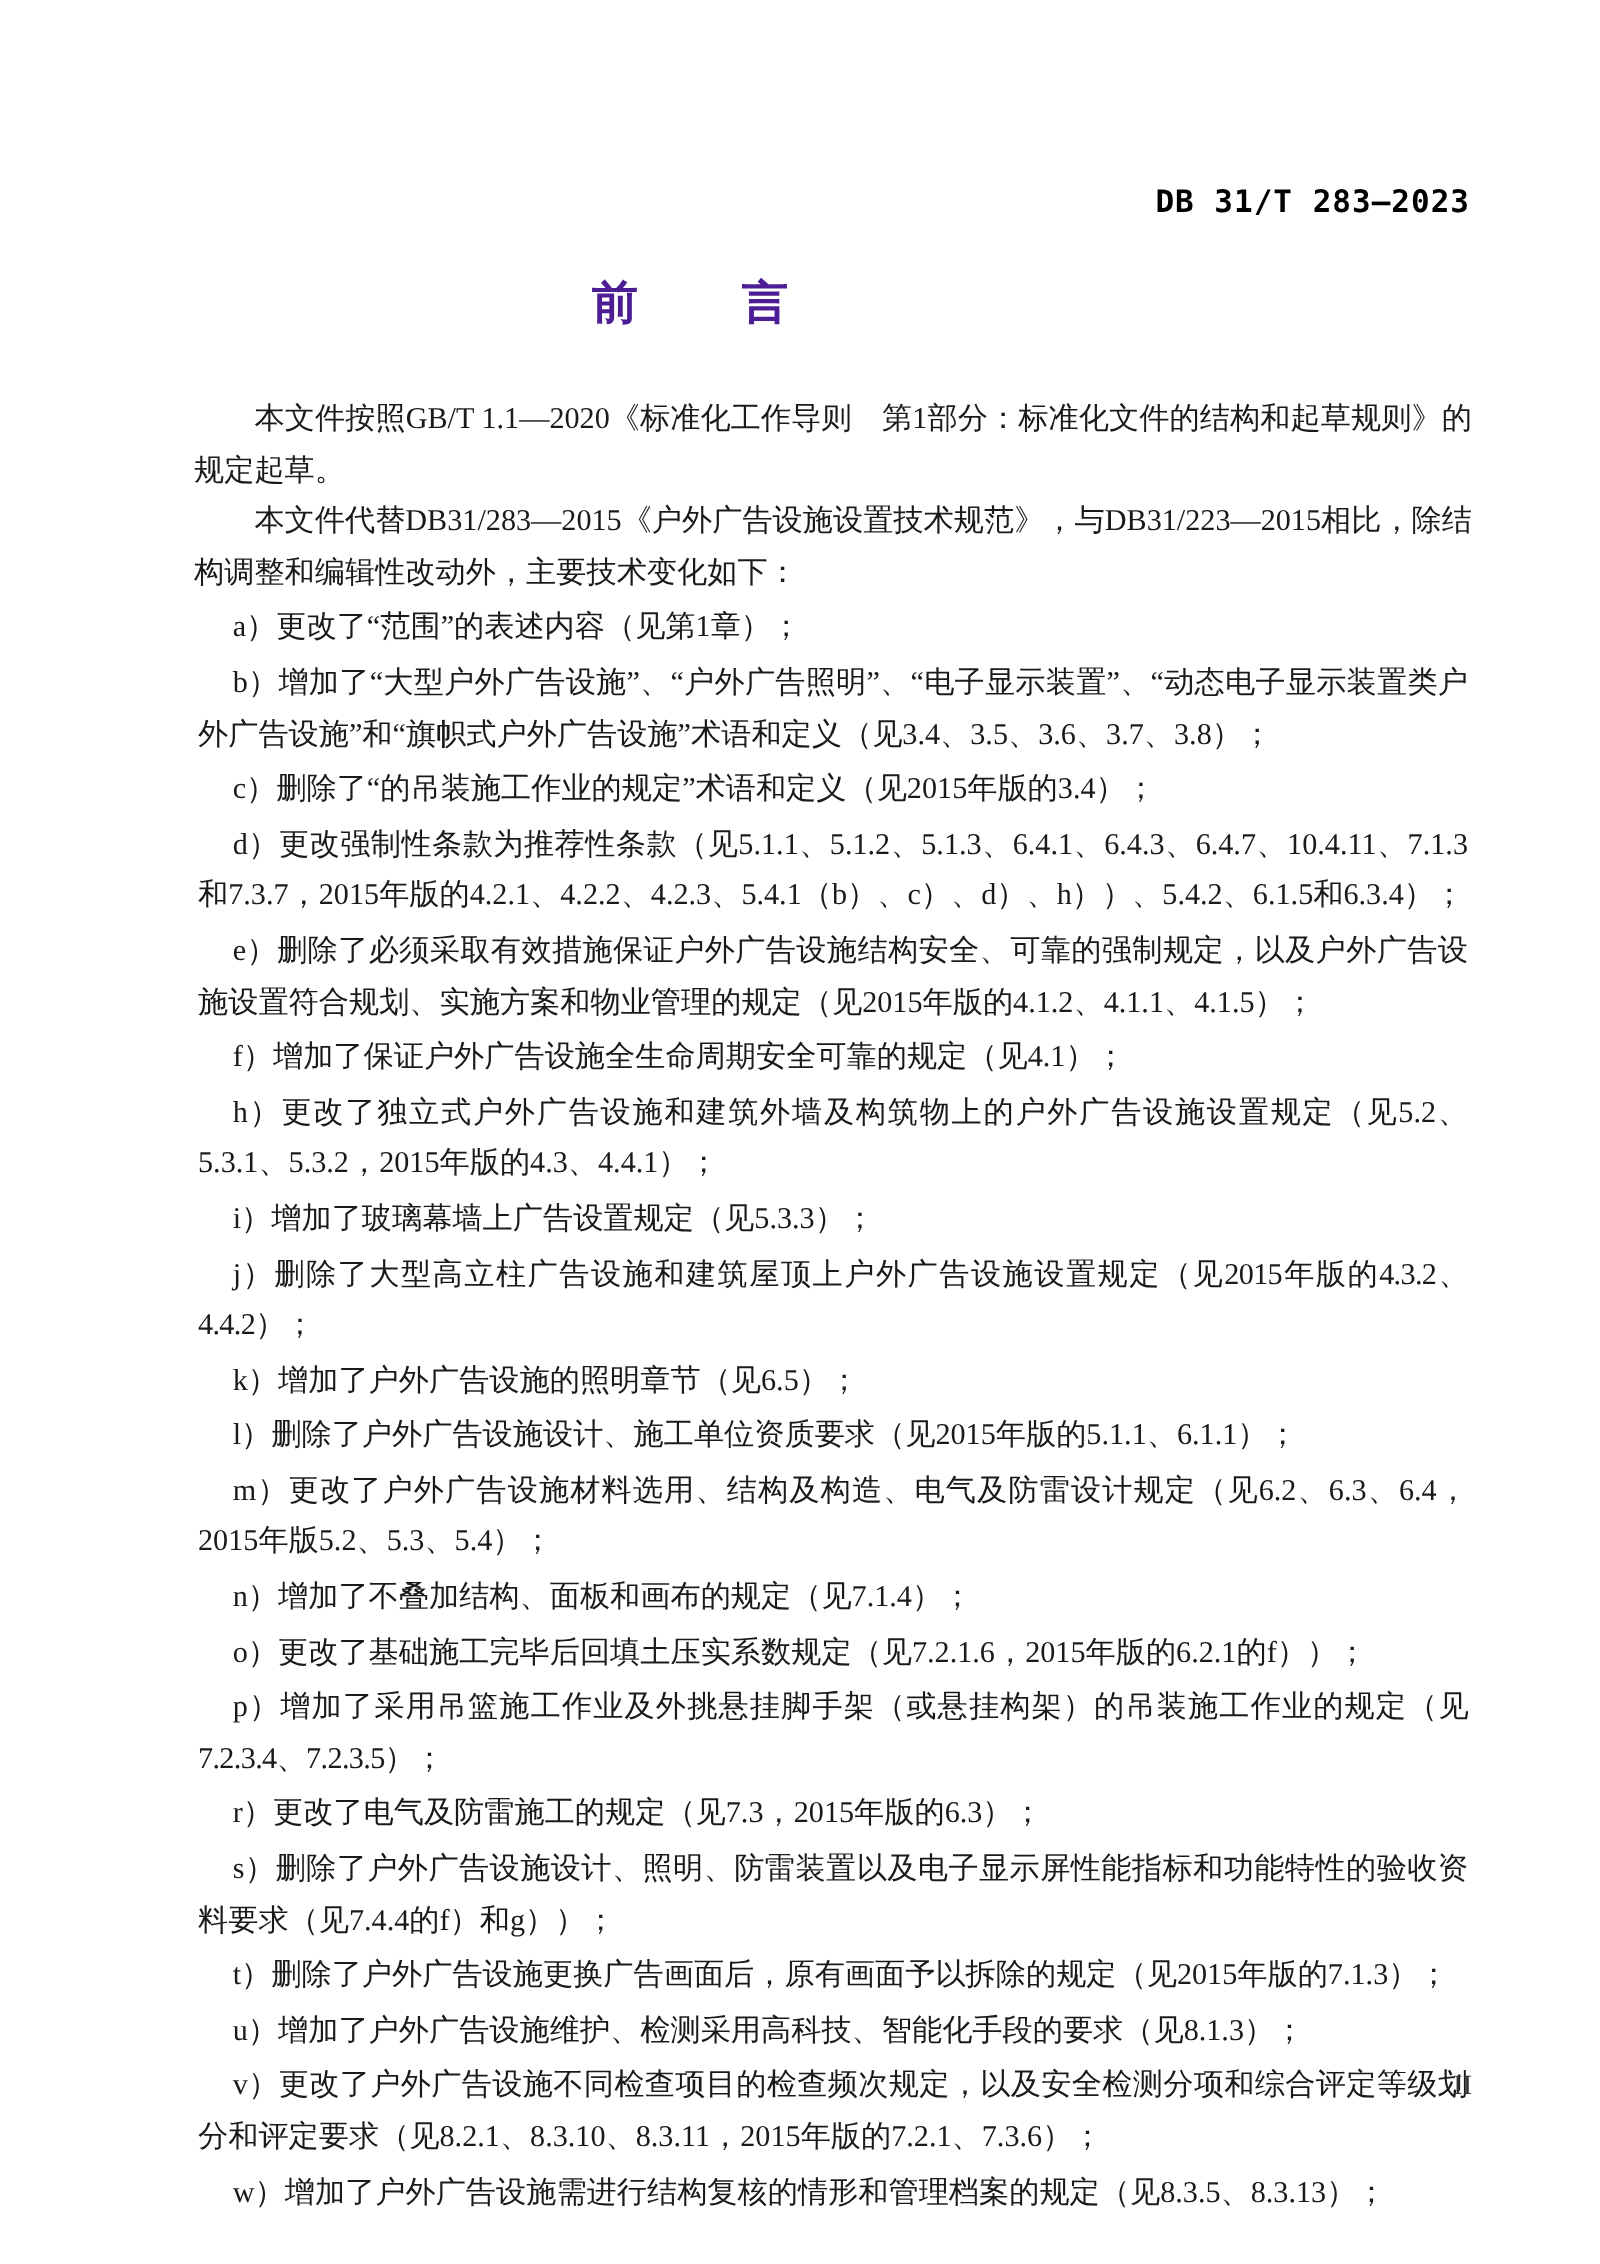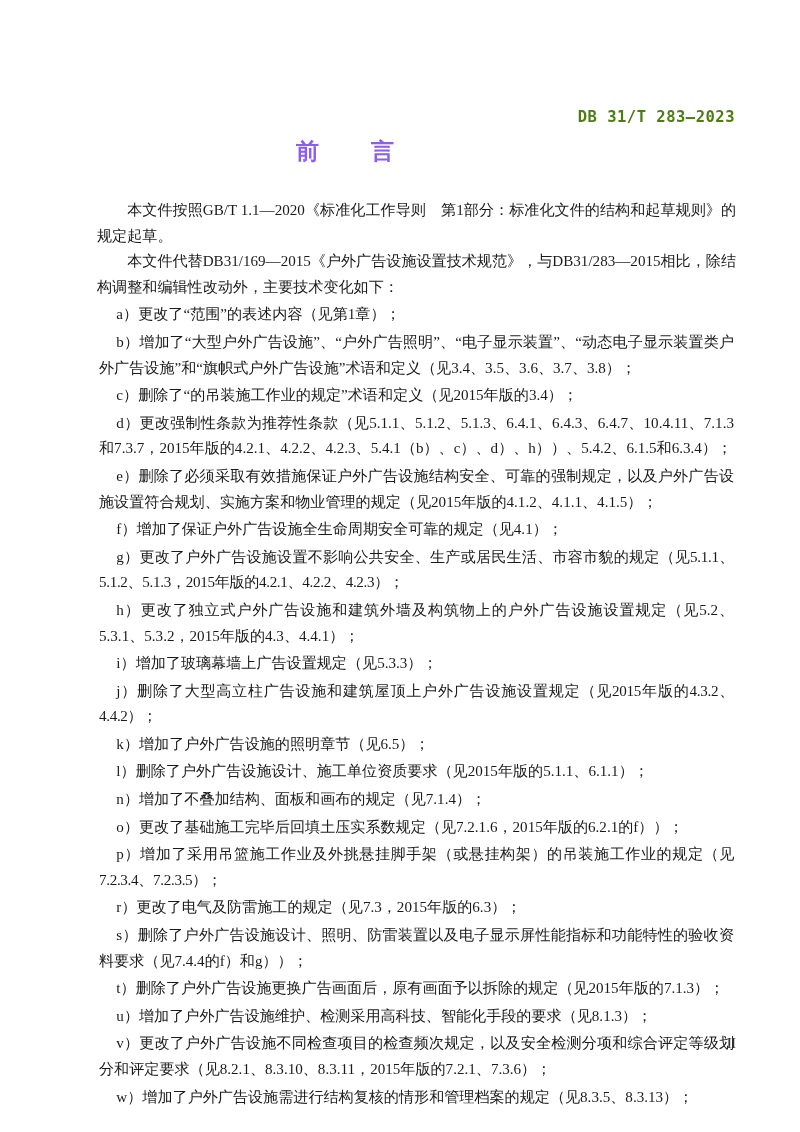--- a/index.html
+++ b/index.html
@@ -25,37 +25,36 @@
   .header {
     position: absolute;
     top: 92px;
     left: 97px;
     right: 65px;
     text-align: right;
     font-family: "DejaVu Sans Mono", "Liberation Mono", monospace;
     font-size: 15.5px;
     font-weight: bold;
     letter-spacing: 0.5px;
-    color: #4d7c0f;
+    color: #000000;
     white-space: pre;
-    margin-top: 16px;
   }
 
   
   .doc-title {
     position: absolute;
     top: 136px;
     left: 0;
     width: 692px;
     text-align: center;
     font-family: "DejaVu Sans", "Liberation Sans", sans-serif;
     font-size: 23px;
     font-weight: bold;
     letter-spacing: 2px;
-    color: #8b5cf6;
+    color: #4c1d95;
     white-space: pre;
   }
 
   
   .body-block {
     position: absolute;
     top: 198px;
     left: 97px;
     width: 639px;
     font-size: 15.1px;
@@ -102,34 +101,34 @@
 <div class="page">
 
   <div class="header">DB 31/T 283—2023</div>
 
   <div class="doc-title">前　　言</div>
 
   <div class="body-block">
 
     <p class="para">本文件按照GB/T 1.1—2020《标准化工作导则　第1部分：标准化文件的结构和起草规则》的规定起草。</p>
 
-    <p class="para">本文件代替DB31/169—2015《户外广告设施设置技术规范》，与DB31/283—2015相比，除结构调整和编辑性改动外，主要技术变化如下：</p>
+    <p class="para">本文件代替DB31/283—2015《户外广告设施设置技术规范》，与DB31/223—2015相比，除结构调整和编辑性改动外，主要技术变化如下：</p>
 
     <p class="item">a）更改了“范围”的表述内容（见第1章）；</p>
     <p class="item">b）增加了“大型户外广告设施”、“户外广告照明”、“电子显示装置”、“动态电子显示装置类户外广告设施”和“旗帜式户外广告设施”术语和定义（见3.4、3.5、3.6、3.7、3.8）；</p>
     <p class="item">c）删除了“的吊装施工作业的规定”术语和定义（见2015年版的3.4）；</p>
     <p class="item">d）更改强制性条款为推荐性条款（见5.1.1、5.1.2、5.1.3、6.4.1、6.4.3、6.4.7、10.4.11、7.1.3和7.3.7，2015年版的4.2.1、4.2.2、4.2.3、5.4.1（b）、c）、d）、h））、5.4.2、6.1.5和6.3.4）；</p>
     <p class="item">e）删除了必须采取有效措施保证户外广告设施结构安全、可靠的强制规定，以及户外广告设施设置符合规划、实施方案和物业管理的规定（见2015年版的4.1.2、4.1.1、4.1.5）；</p>
     <p class="item">f）增加了保证户外广告设施全生命周期安全可靠的规定（见4.1）；</p>
-    <p class="item tight">g）更改了户外广告设施设置不影响公共安全、生产或居民生活、市容市貌的规定（见5.1.1、5.1.2、5.1.3，2015年版的4.2.1、4.2.2、4.2.3）；</p>
     <p class="item">h）更改了独立式户外广告设施和建筑外墙及构筑物上的户外广告设施设置规定（见5.2、5.3.1、5.3.2，2015年版的4.3、4.4.1）；</p>
     <p class="item">i）增加了玻璃幕墙上广告设置规定（见5.3.3）；</p>
     <p class="item tight">j）删除了大型高立柱广告设施和建筑屋顶上户外广告设施设置规定（见2015年版的4.3.2、4.4.2）；</p>
     <p class="item">k）增加了户外广告设施的照明章节（见6.5）；</p>
     <p class="item">l）删除了户外广告设施设计、施工单位资质要求（见2015年版的5.1.1、6.1.1）；</p>
+    <p class="item">m）更改了户外广告设施材料选用、结构及构造、电气及防雷设计规定（见6.2、6.3、6.4，2015年版5.2、5.3、5.4）；</p>
     <p class="item">n）增加了不叠加结构、面板和画布的规定（见7.1.4）；</p>
     <p class="item">o）更改了基础施工完毕后回填土压实系数规定（见7.2.1.6，2015年版的6.2.1的f））；</p>
     <p class="item tight">p）增加了采用吊篮施工作业及外挑悬挂脚手架（或悬挂构架）的吊装施工作业的规定（见7.2.3.4、7.2.3.5）；</p>
     <p class="item">r）更改了电气及防雷施工的规定（见7.3，2015年版的6.3）；</p>
     <p class="item">s）删除了户外广告设施设计、照明、防雷装置以及电子显示屏性能指标和功能特性的验收资料要求（见7.4.4的f）和g））；</p>
     <p class="item">t）删除了户外广告设施更换广告画面后，原有画面予以拆除的规定（见2015年版的7.1.3）；</p>
     <p class="item">u）增加了户外广告设施维护、检测采用高科技、智能化手段的要求（见8.1.3）；</p>
     <p class="item">v）更改了户外广告设施不同检查项目的检查频次规定，以及安全检测分项和综合评定等级划分和评定要求（见8.2.1、8.3.10、8.3.11，2015年版的7.2.1、7.3.6）；</p>
     <p class="item">w）增加了户外广告设施需进行结构复核的情形和管理档案的规定（见8.3.5、8.3.13）；</p>
 

